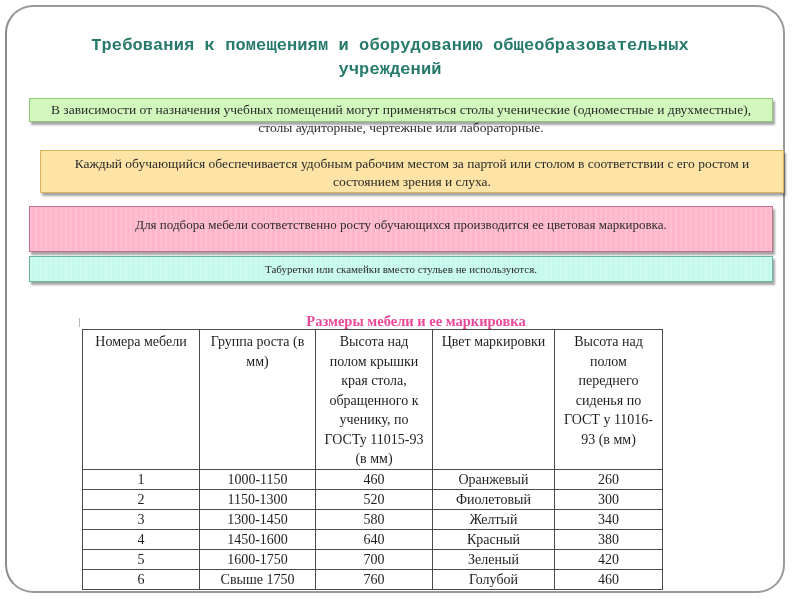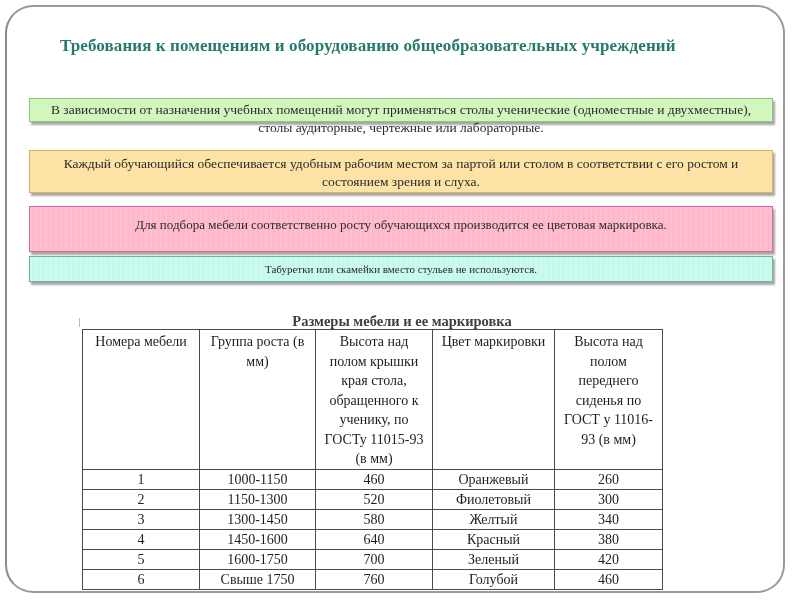--- a/index.html
+++ b/index.html
@@ -20,21 +20,22 @@
       border-left-color: #8c8c8c;
       border-radius: 28px;
       box-sizing: border-box;
       background: #ffffff;
     }
     .title {
       position: absolute;
       left: 60px;
       top: 34px;
       width: 660px;
-      font-family: Liberation Serif, serif;
+      text-align: center;
+      font-family: Liberation Mono, monospace;
       font-weight: bold;
       font-size: 17px;
       line-height: 24px;
       color: #267a6b;
       letter-spacing: 0.1px;
     }
     .box {
       position: absolute;
       left: 29px;
       width: 744px;
@@ -52,20 +53,21 @@
       padding: 2px 10px;
       background: #d2f7bd;
       border: 1px solid #8ec87a;
     }
     .box-orange {
       top: 150px;
       height: 43px;
       padding: 4px 10px;
       background: #fde3a5;
       border: 1px solid #d9b45c;
+      margin-left: 11px;
     }
     .box-pink {
       top: 206px;
       height: 46px;
       padding: 9px 10px;
       background: #ffb7cc;
       border: 1px solid #c7708c;
       font-size: 13px;
       background-image: repeating-linear-gradient(90deg, rgba(255,255,255,0.12) 0 2px, rgba(0,0,0,0) 2px 5px);
     }
@@ -73,28 +75,28 @@
       top: 256px;
       height: 26px;
       padding: 3px 10px;
       background: #c5f9ec;
       border: 1px solid #6cb4a2;
       font-size: 11px;
       background-image: repeating-linear-gradient(90deg, rgba(255,255,255,0.15) 0 2px, rgba(0,0,0,0) 2px 5px);
     }
     .table-caption {
       position: absolute;
-      left: 82px;
+      left: 96px;
       top: 313px;
       width: 640px;
       text-align: center;
       font-family: "Liberation Serif", "DejaVu Serif", serif;
       font-weight: bold;
       font-size: 14.5px;
-      color: #404040;
+      color: #ec4899;
     }
     .margin-mark {
       position: absolute;
       left: 79px;
       top: 318px;
       width: 1px;
       height: 9px;
       background: #b8b8b8;
     }
     table.furniture {

